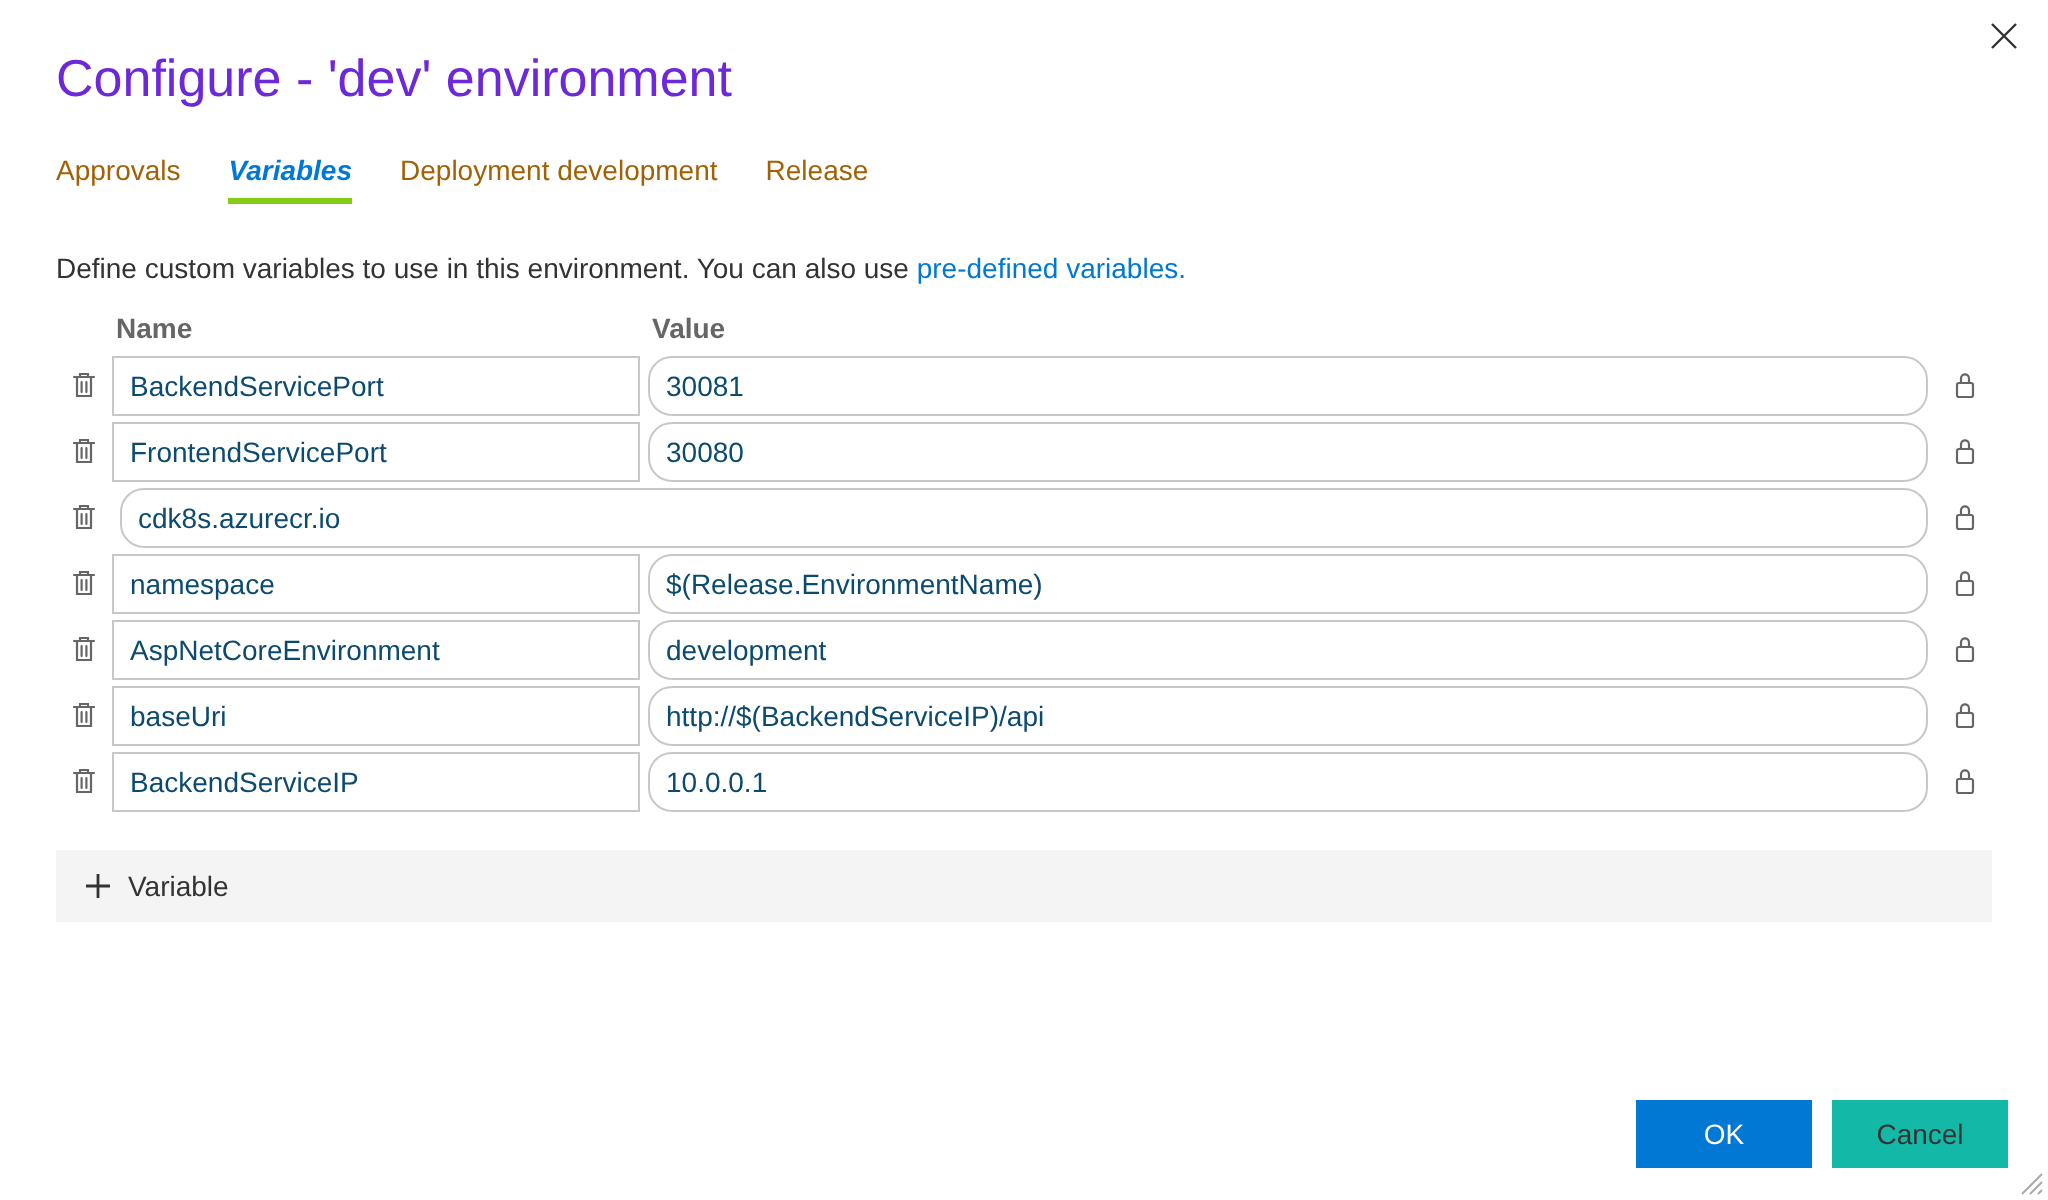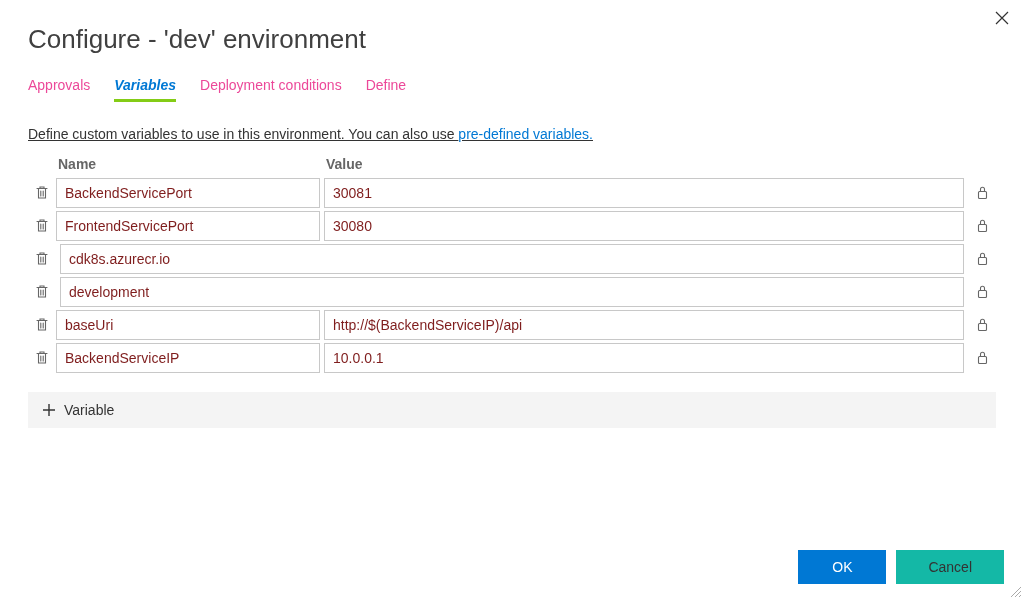--- a/index.html
+++ b/index.html
@@ -21,46 +21,45 @@
   .close-x {
     position: absolute;
     top: 10px;
     right: 14px;
     cursor: pointer;
     color: #333;
   }
   .title {
     font-size: 26px;
     font-weight: 300;
-    color: #404040;
+    color: #6d28d9;
     margin-bottom: 22px;
   }
   .tabs {
     display: flex;
     gap: 24px;
     border-bottom: none;
     margin-bottom: 24px;
   }
   .tab {
     font-size: 14px;
-    color: #ec4899;
+    color: #a16207;
     padding-bottom: 6px;
     cursor: pointer;
   }
   .tab.active {
     color: #0078d4;
     font-weight: 600;
     font-style: italic;
     border-bottom: 3px solid #84cc16;
   }
   .desc {
     font-size: 14px;
     color: #333;
     margin-bottom: 14px;
-    text-decoration: underline;
   }
   .desc a { color: #0078d4; text-decoration: none; }
   .vars {
     flex: 0 0 auto;
   }
   .headers {
     display: flex;
     font-size: 14px;
     color: #666;
     font-weight: 600;
@@ -79,26 +78,26 @@
     width: 28px; flex: 0 0 28px;
     display: flex; align-items: center; justify-content: center;
     color: #666; cursor: pointer;
   }
   .name-input, .value-input {
     height: 30px;
     border: 1px solid #c8c8c8;
     padding: 4px 8px;
     font-size: 14px;
     font-family: inherit;
-    color: #7f1d1d;
+    color: #0c4a6e;
     background: #fff;
     outline: none;
   }
   .name-input { width: 264px; flex: 0 0 264px; }
-  .value-input { flex: 1; margin-left: 4px; }
+  .value-input { flex: 1; margin-left: 4px; border-radius: 12px; }
   .lock {
     width: 28px; flex: 0 0 28px;
     display: flex; align-items: center; justify-content: center;
     color: #666; cursor: pointer; margin-left: 4px;
   }
   .add-var {
     margin-top: 18px;
     height: 36px;
     padding: 0 14px;
     background: #f4f4f4;
@@ -113,21 +112,21 @@
   .footer {
     position: absolute;
     bottom: 16px;
     right: 20px;
     display: flex;
     gap: 10px;
   }
   .btn {
     height: 34px;
     min-width: 88px;
-    padding: 0 32px;
+    padding: 0 12px;
     border: none;
     font-size: 14px;
     cursor: pointer;
   }
   .btn-primary { background: #0078d4; color: #fff; }
   .btn-secondary { background: #14b8a6; color: #333; }
   .resize-handle {
     position: absolute;
     bottom: 2px; right: 2px;
     width: 14px; height: 14px;
@@ -145,22 +144,22 @@
     <svg width="16" height="16" viewBox="0 0 16 16">
         <path d="M2 2 L14 14 M14 2 L2 14" stroke="currentColor" stroke-width="1.2" fill="none"></path>
       </svg>
   </div>
 
   <h1 class="title">Configure - 'dev' environment</h1>
 
   <div class="tabs">
     <div class="tab">Approvals</div>
     <div class="tab active">Variables</div>
-    <div class="tab">Deployment conditions</div>
-    <div class="tab">Define</div>
+    <div class="tab">Deployment development</div>
+    <div class="tab">Release</div>
   </div>
 
   <div class="desc">
     <span>Define custom variables to use in this environment. You can also use </span><a href="#">pre-defined variables.</a>
   </div>
 
   <div class="vars">
     <div class="headers">
       <div class="col-trash"></div>
       <div class="col-name">Name</div>
@@ -225,20 +224,40 @@
           </div>
         </div>
         <div class="row">
           <div class="trash">
             <span>
               <svg width="14" height="15" viewBox="0 0 14 15">
                 <path d="M2 3.5 H12 M5 3.5 V2 H9 V3.5 M3.5 3.5 V13 H10.5 V3.5 M5.8 6 V11 M8.2 6 V11" stroke="#666" stroke-width="1.1" fill="none" stroke-linecap="round"></path>
               </svg>
             </span>
           </div>
+          <input class="name-input" value="namespace" style="">
+          <input class="value-input" value="$(Release.EnvironmentName)" style="">
+          <div class="lock">
+            <span>
+              <svg width="13" height="15" viewBox="0 0 13 15">
+                <rect x="2.5" y="6.5" width="8" height="7" rx="1" stroke="#666" stroke-width="1.1" fill="none"></rect>
+                <path d="M4.5 6.5 V4.2 a2 2 0 0 1 4 0 V6.5" stroke="#666" stroke-width="1.1" fill="none"></path>
+              </svg>
+            </span>
+          </div>
+        </div>
+        <div class="row">
+          <div class="trash">
+            <span>
+              <svg width="14" height="15" viewBox="0 0 14 15">
+                <path d="M2 3.5 H12 M5 3.5 V2 H9 V3.5 M3.5 3.5 V13 H10.5 V3.5 M5.8 6 V11 M8.2 6 V11" stroke="#666" stroke-width="1.1" fill="none" stroke-linecap="round"></path>
+              </svg>
+            </span>
+          </div>
+          <input class="name-input" value="AspNetCoreEnvironment" style="">
           <input class="value-input" value="development" style="">
           <div class="lock">
             <span>
               <svg width="13" height="15" viewBox="0 0 13 15">
                 <rect x="2.5" y="6.5" width="8" height="7" rx="1" stroke="#666" stroke-width="1.1" fill="none"></rect>
                 <path d="M4.5 6.5 V4.2 a2 2 0 0 1 4 0 V6.5" stroke="#666" stroke-width="1.1" fill="none"></path>
               </svg>
             </span>
           </div>
         </div>

